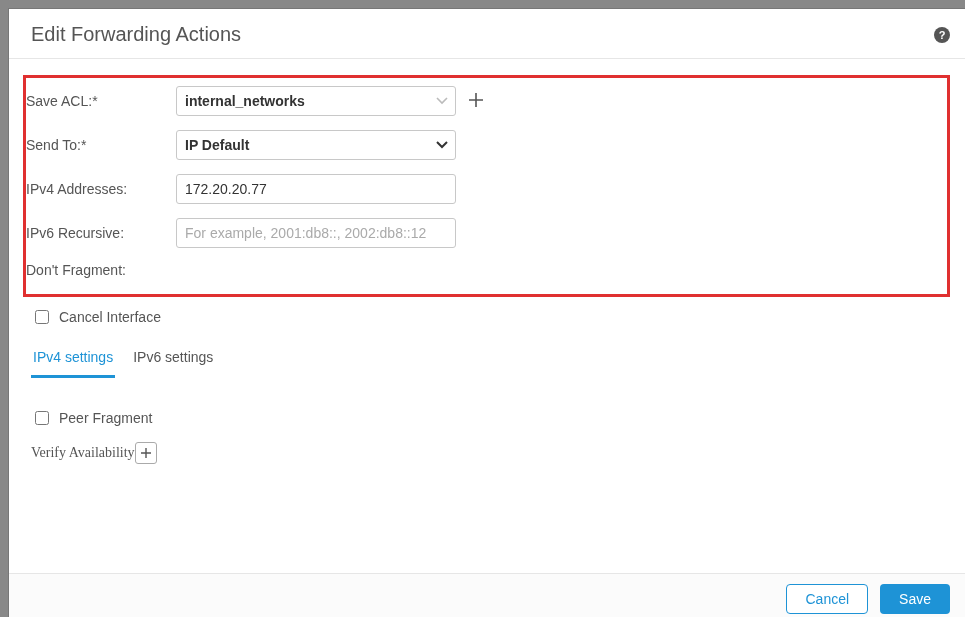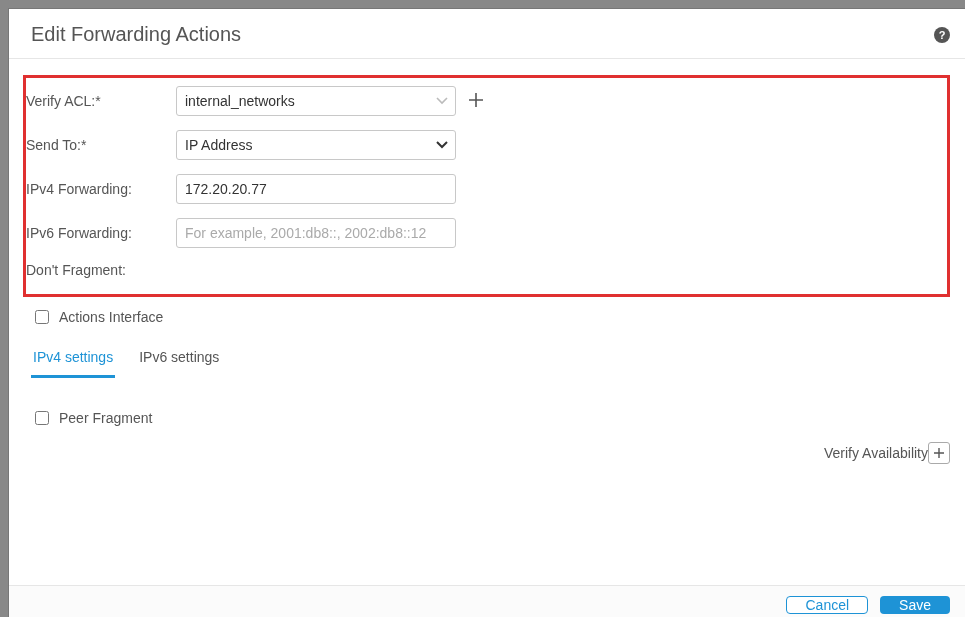--- a/index.html
+++ b/index.html
@@ -27,46 +27,46 @@
     display:flex; align-items:center; margin-bottom:14px;
   }
   .field-row:last-child { margin-bottom:4px; }
   .label { width:150px; flex-shrink:0; color:#555; }
   .input-wrap { width:280px; position:relative; }
   .text-input, .select-box {
     width:100%; height:30px; border:1px solid #c8c8c8; border-radius:3px; padding:4px 28px 4px 8px;
     font-size:14px; color:#333; background:#fff;
   }
   .text-input::placeholder { color:#aaa; }
-  .select-box { cursor:pointer; display:flex; align-items:center; }
+  .select-box { cursor:pointer; display:flex; align-items:center;font-weight:bold; }
   .chev {
     position:absolute; right:8px; top:50%; transform:translateY(-50%); pointer-events:none;
   }
   .chev svg { display:block; }
   .plus-btn {
     margin-left:10px; font-size:20px; color:#555; cursor:pointer; width:20px; text-align:center;
     line-height:20px;
   }
   .chk-row { display:flex; align-items:center; margin:4px 0 14px 0; }
   .chk-row input { margin-right:10px; width:14px; height:14px; }
-  .tabs { display:flex; gap:22px; border-bottom:none; margin-bottom:16px; }
+  .tabs { display:flex; gap:16px; border-bottom:none; margin-bottom:16px; }
   .tab { padding:8px 2px 10px 2px; cursor:pointer; color:#555; }
   .tab.active { color:#1e93d6; border-bottom:3px solid #1e93d6; font-weight:400; }
   .verify-row {
-    display:flex; align-items:center; justify-content:flex-end; margin:8px 0 0 0;
+    display:flex; align-items:center; justify-content:flex-start; margin:8px 0 0 0;font-family:Liberation Serif, serif;
   }
   .add-box {
     width:22px; height:22px; border:1px solid #aaa; border-radius:3px; display:flex; align-items:center; justify-content:center;
     cursor:pointer;
   }
   .footer {
     border-top:1px solid #e6e6e6; background:#fbfbfb; padding:10px 22px; display:flex; justify-content:flex-end; gap:12px;
   }
   .btn {
-    height:18px; padding:0 18px; border-radius:4px; font-size:14px; cursor:pointer; border:1px solid transparent;
+    height:30px; padding:0 18px; border-radius:4px; font-size:14px; cursor:pointer; border:1px solid transparent;
   }
   .btn-cancel { background:#fff; border-color:#1e93d6; color:#1e93d6; }
   .btn-save { background:#1e93d6; color:#fff; }
   
   .body::-webkit-scrollbar { width:14px; }
   .body::-webkit-scrollbar-thumb { background:#c2c2c2; border:3px solid #fff; border-radius:8px; }
 </style>
 </head>
 <body>
 
@@ -76,21 +76,21 @@
     <h1>Edit Forwarding Actions</h1>
     <div class="help-icon">?</div>
   </div>
 
   <div class="body">
     <div class="body-inner">
 
       <div class="highlight-box">
 
         <div class="field-row">
-          <div class="label">Verify ACL:*</div>
+          <div class="label">Save ACL:*</div>
           <div class="input-wrap">
             <div class="select-box">
               <span>internal_networks</span>
             </div>
             <span class="chev">
               <svg width="12" height="8" viewBox="0 0 12 8">
                   <path d="M1 1 L6 6 L11 1" stroke="#bbb" stroke-width="1.6" fill="none"></path>
                 </svg>
             </span>
           </div>
@@ -98,53 +98,53 @@
             <svg width="16" height="16" viewBox="0 0 16 16">
                 <path d="M8 1 V15 M1 8 H15" stroke="#555" stroke-width="1.6"></path>
               </svg>
           </div>
         </div>
 
         <div class="field-row">
           <div class="label">Send To:*</div>
           <div class="input-wrap">
             <div class="select-box">
-              <span>IP Address</span>
+              <span>IP Default</span>
             </div>
             <span class="chev">
               <svg width="12" height="8" viewBox="0 0 12 8">
                   <path d="M1 1 L6 6 L11 1" stroke="#333" stroke-width="2" fill="none"></path>
                 </svg>
             </span>
           </div>
         </div>
 
         <div class="field-row">
-          <div class="label">IPv4 Forwarding:</div>
+          <div class="label">IPv4 Addresses:</div>
           <div class="input-wrap">
             <input class="text-input" type="text" value="172.20.20.77" style="">
           </div>
         </div>
 
         <div class="field-row">
-          <div class="label">IPv6 Forwarding:</div>
+          <div class="label">IPv6 Recursive:</div>
           <div class="input-wrap">
             <input class="text-input" type="text" placeholder="For example, 2001:db8::, 2002:db8::12" style="">
           </div>
         </div>
 
         <div class="field-row">
           <div class="label">Don't Fragment:</div>
         </div>
 
       </div>
 
       <div class="chk-row">
         <input type="checkbox" style="">
-        <span>Actions Interface</span>
+        <span>Cancel Interface</span>
       </div>
 
       <div class="tabs">
         <div class="tab active">IPv4 settings</div>
         <div class="tab">IPv6 settings</div>
       </div>
 
 
       <div class="field-row">
       </div>

